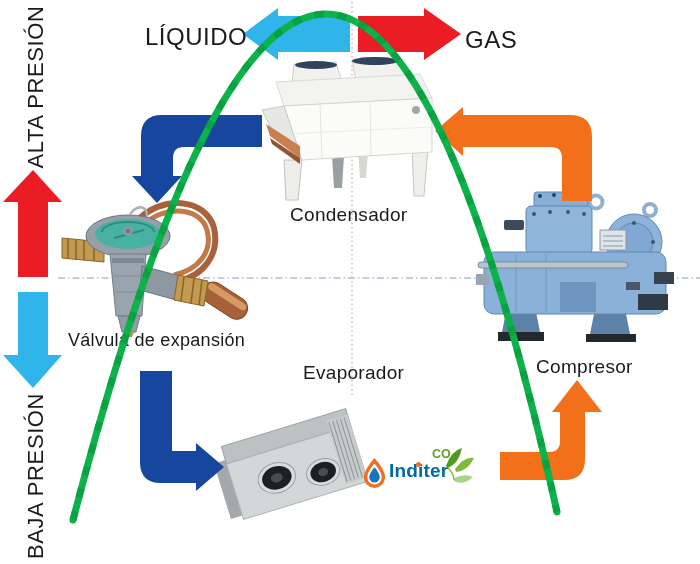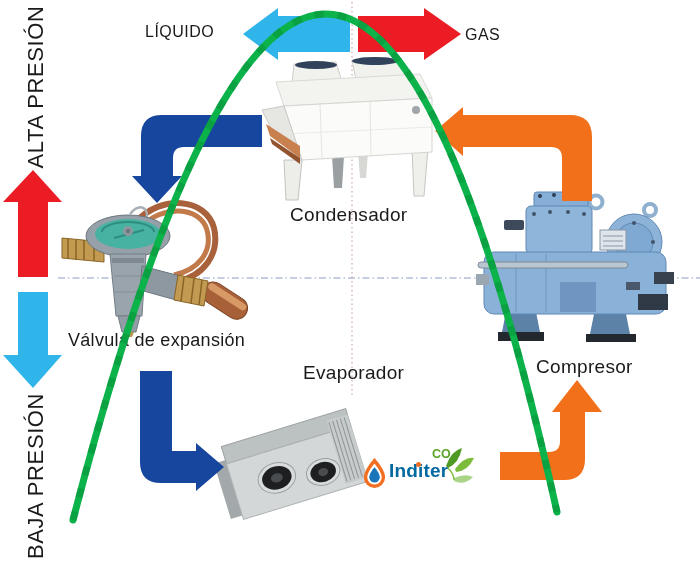--- a/index.html
+++ b/index.html
@@ -2,21 +2,21 @@
 <html><head>
 <meta charset="utf-8">
 <style>
   html,body{margin:0;padding:0;background:#fff;}
   .stage{
     position:relative;width:700px;height:564px;background:#ffffff;overflow:hidden;
     font-family:"Liberation Sans",sans-serif;color:#1a1a1a;
   }
   .abs{position:absolute;}
   .label{font-size:19px;letter-spacing:.3px;white-space:nowrap;}
-  .toplabel{font-size:16px;letter-spacing:.5px;white-space:nowrap;}
+  .toplabel{font-size:24px;letter-spacing:.5px;white-space:nowrap;}
   .vwrap{display:flex;align-items:center;justify-content:center;}
   .vwrap span{transform:rotate(-90deg);white-space:nowrap;font-size:22px;letter-spacing:.6px;}
   .logo-brand{position:relative;font-weight:bold;font-size:19px;color:#0369a1;letter-spacing:.2px;}
   .logo-idot{position:absolute;left:27px;top:1.5px;width:5px;height:5px;border-radius:50%;background:#f26f21;}
   .logo-co2{font-weight:bold;font-size:12.5px;color:#5ca428;margin-left:8px;}
   .logo-co2 sub{font-size:9px;}
   svg{display:block;}
 </style>
 </head>
 <body>

